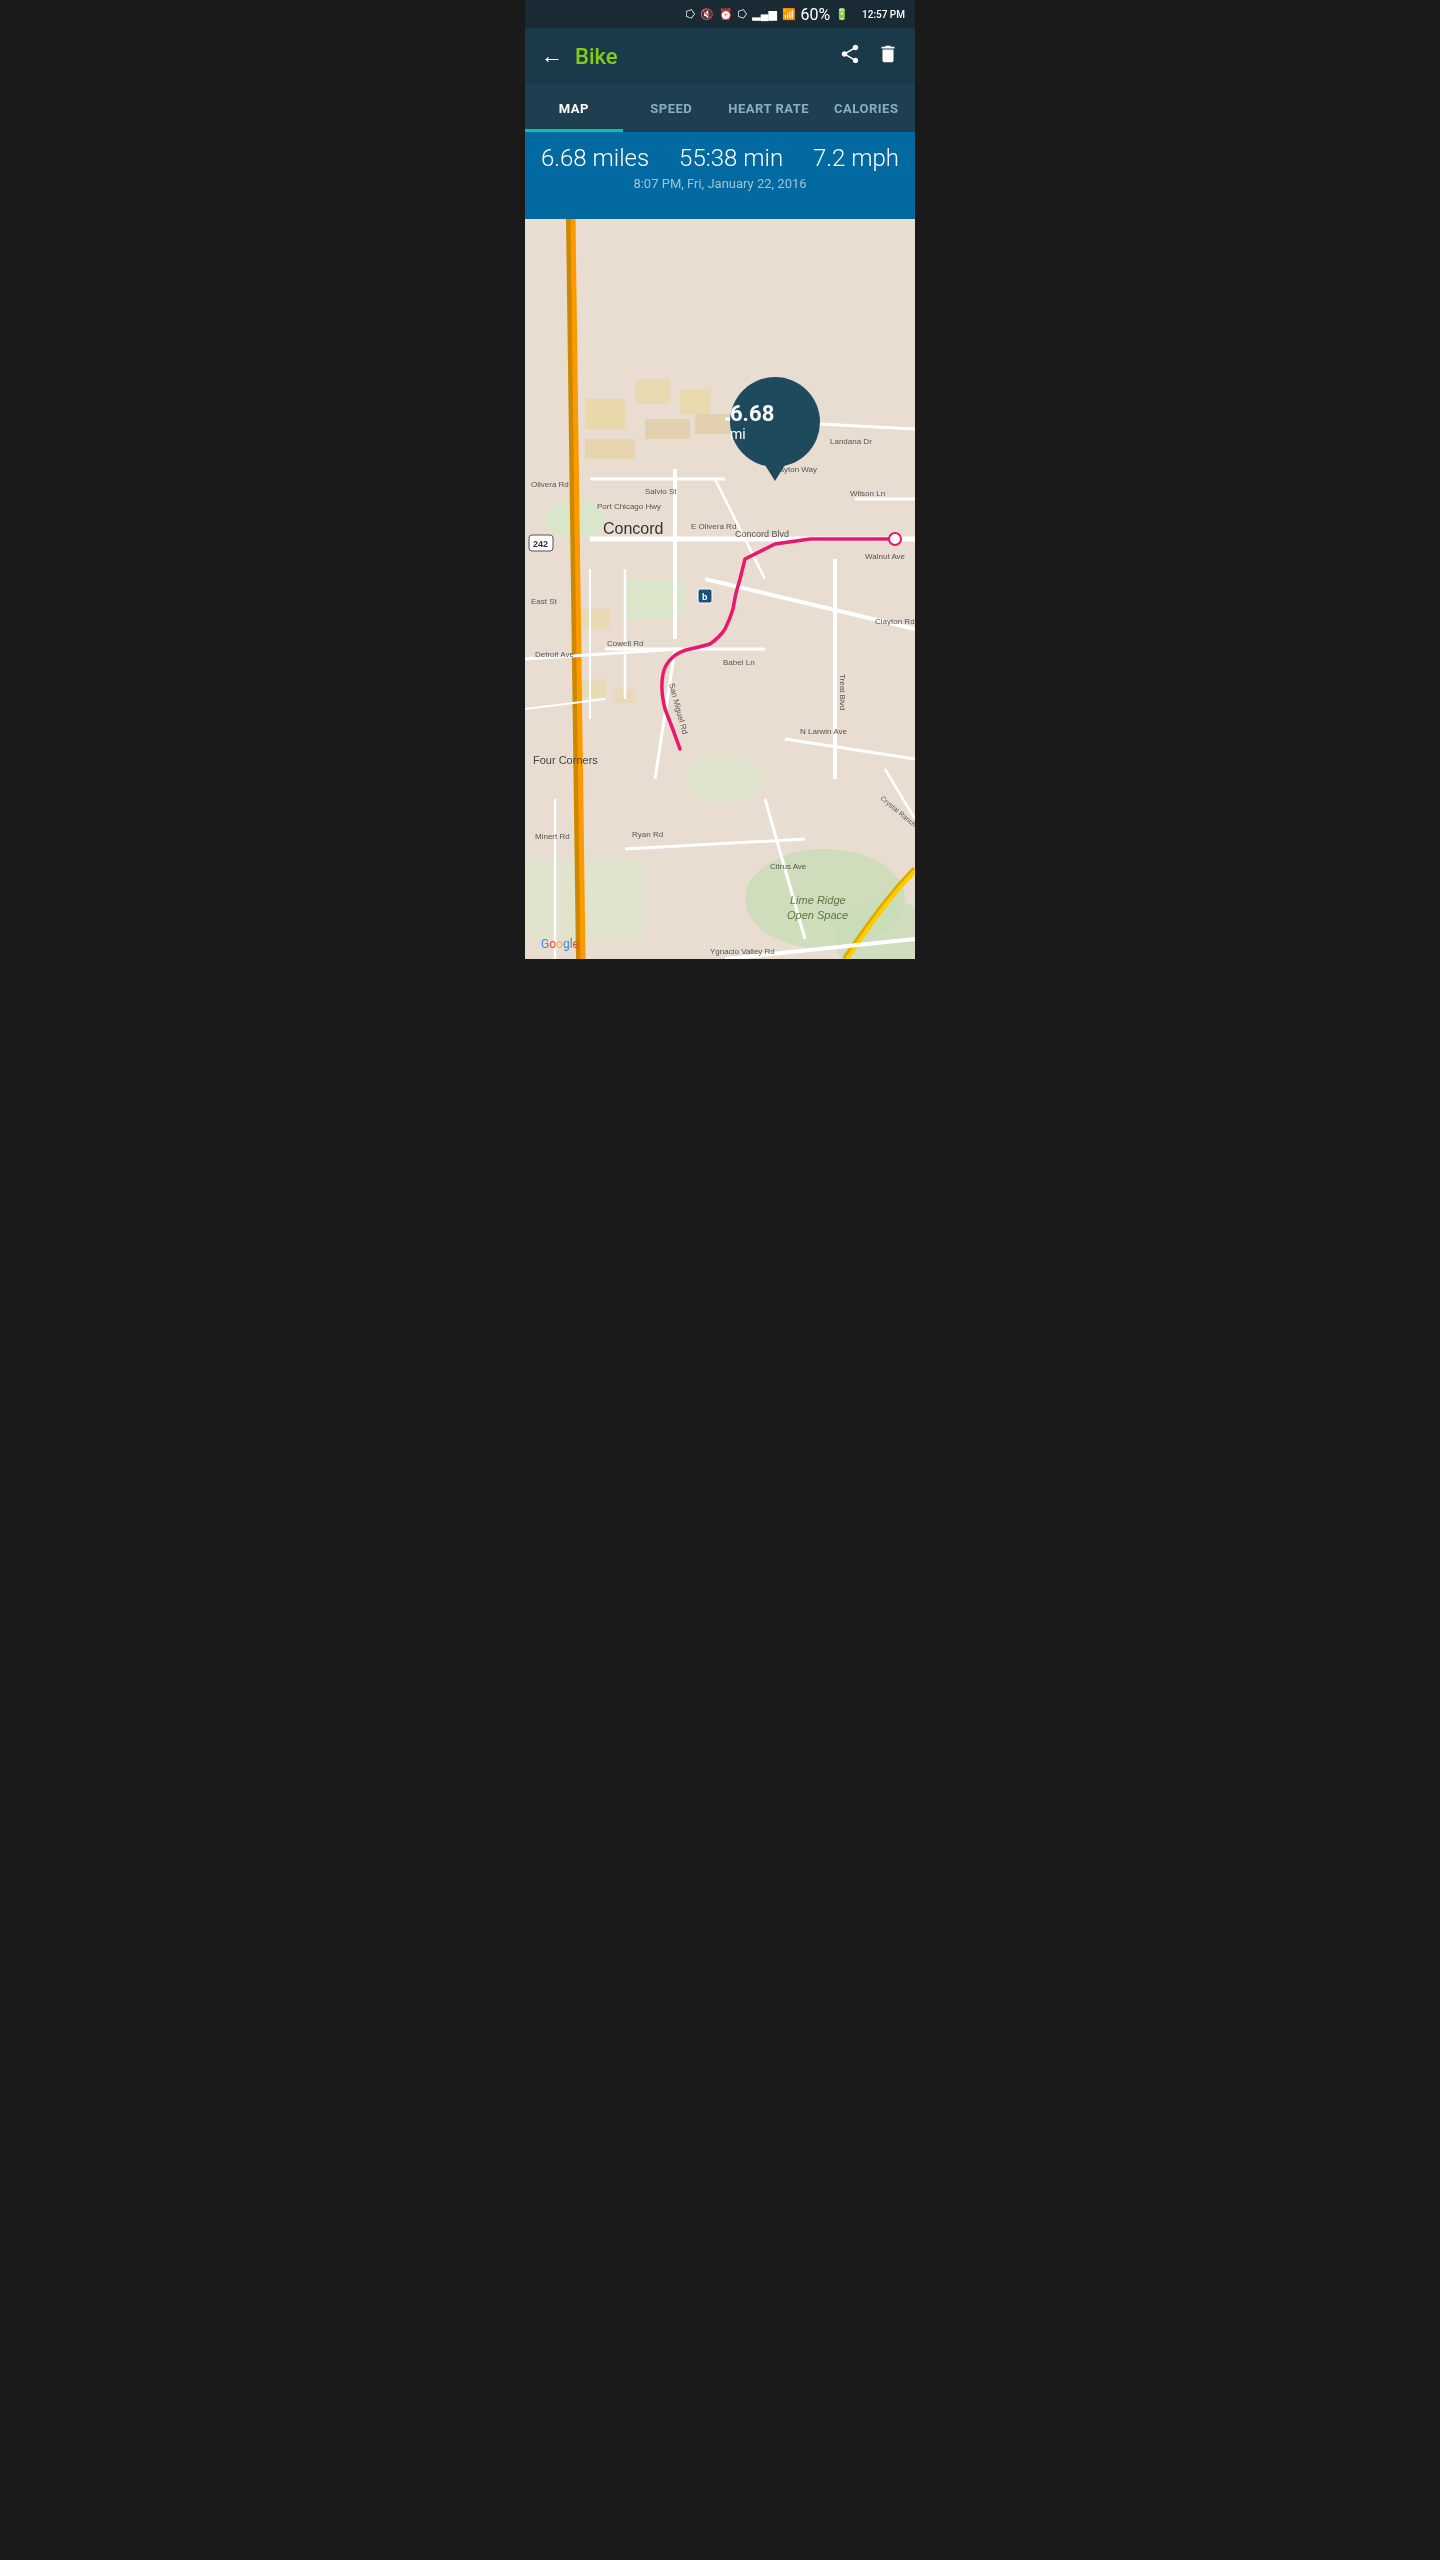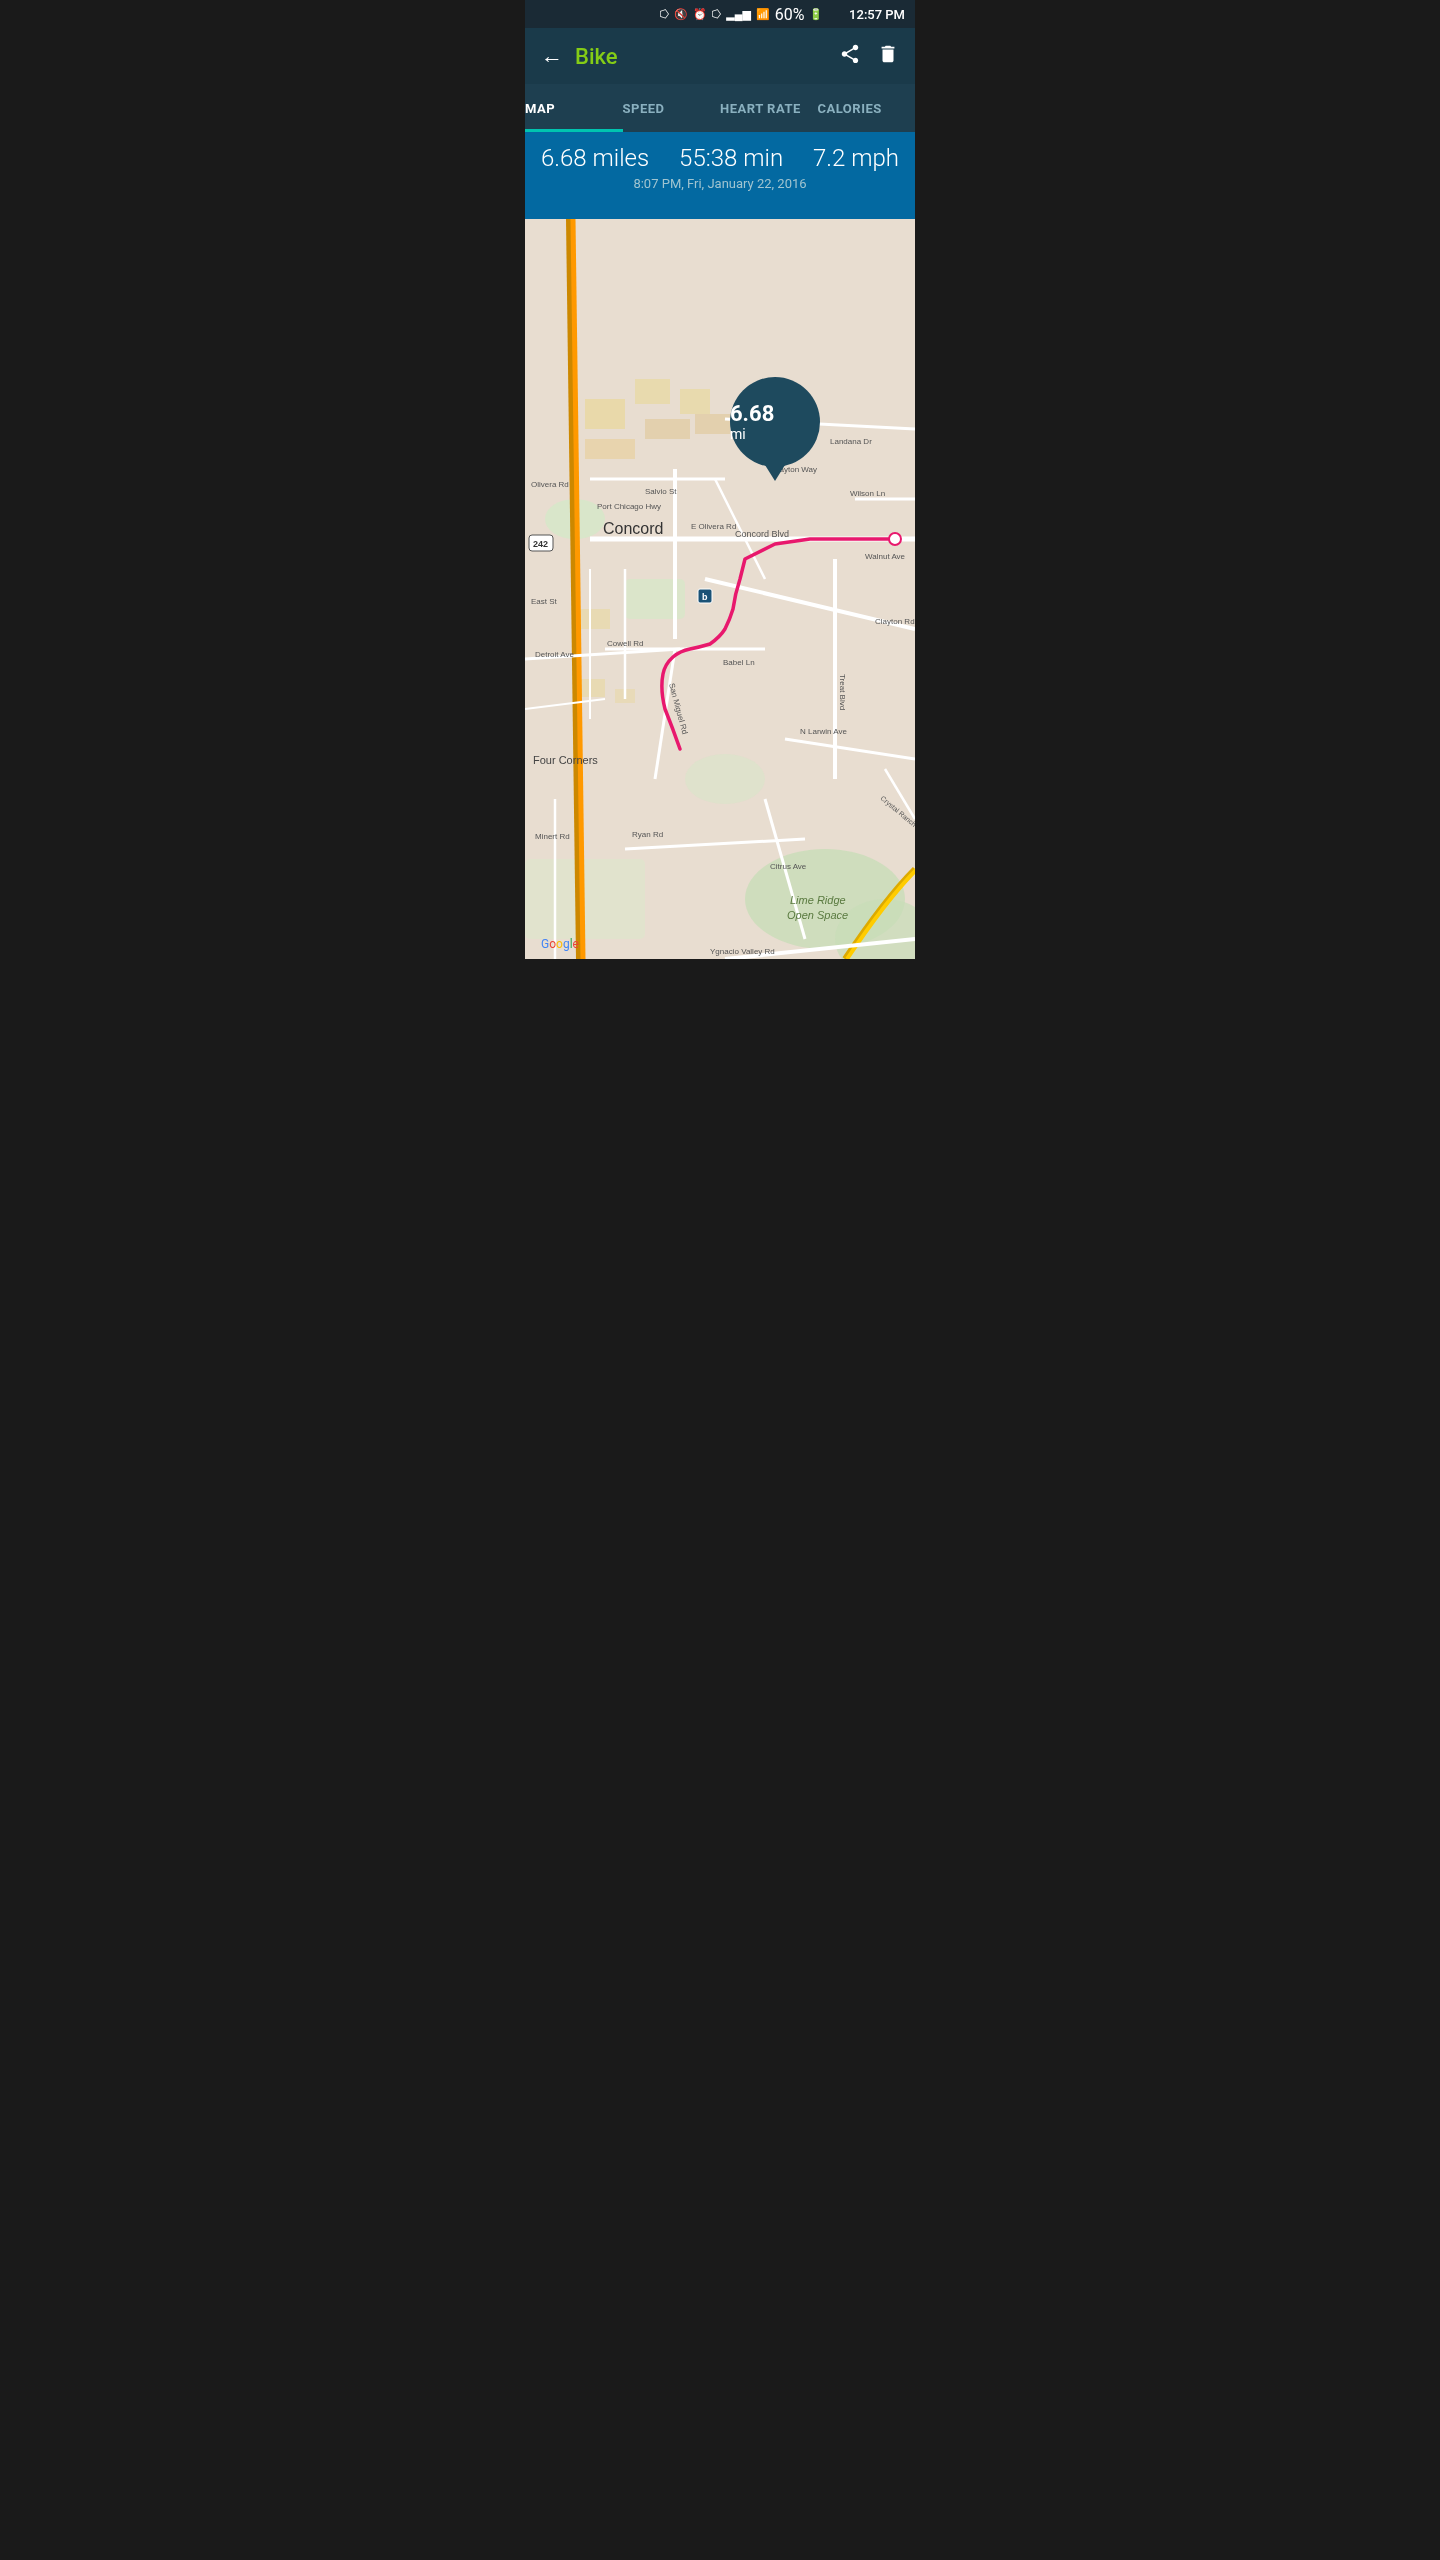--- a/index.html
+++ b/index.html
@@ -23,23 +23,23 @@
       padding: 0 10px;
       gap: 6px;
     }
     .status-icons {
       display: flex;
       align-items: center;
       gap: 5px;
     }
     .status-time {
       color: white;
-      font-size: 13px;
+      font-size: 10px;
       font-weight: 500;
-      margin-left: 20px;
+      margin-left: 7px;
     }
     .status-icon {
       color: white;
       font-size: 11px;
     }
     .battery-text {
       color: white;
       font-size: 16px;
     }
 
@@ -78,20 +78,21 @@
       background: #1e3f50;
       display: flex;
       height: 48px;
       align-items: center;
     }
     .tab-item {
       flex: 1;
       height: 100%;
       display: flex;
       align-items: center;
+      justify-content: center;
       color: #8ab0bf;
       font-size: 13px;
       font-weight: 700;
       letter-spacing: 0.5px;
       cursor: pointer;
       position: relative;
       text-transform: uppercase;
     }
     .tab-item.active {
       color: white;

